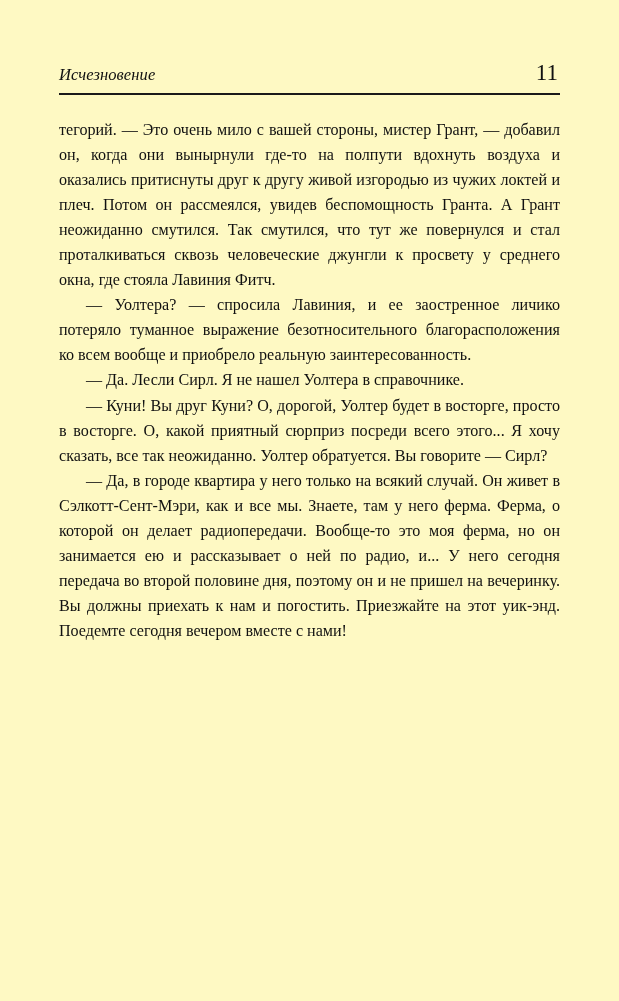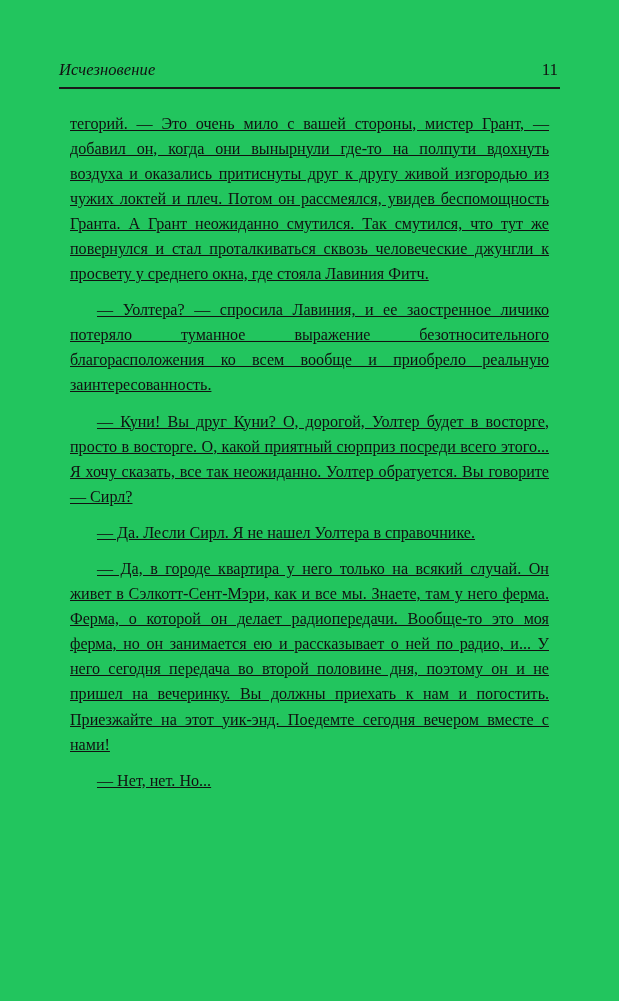--- a/index.html
+++ b/index.html
@@ -13,21 +13,21 @@
     position: relative;
     font-family: "Liberation Serif", "DejaVu Serif", serif;
     color: #111111;
     overflow: hidden;
   }
   .page {
     position: absolute;
     left: 0; top: 0;
     width: 619px;
     height: 1001px;
-    background: #22c55e;
+    background: #fef9c3;
     box-sizing: border-box;
   }
   .content {
     position: absolute;
     left: 59px;
     top: 60px;
     width: 501px;
   }
   .runhead {
     display: flex;
@@ -35,38 +35,37 @@
     justify-content: space-between;
     width: 100%;
     padding-bottom: 7px;
   }
   .runhead .title {
     font-style: italic;
     font-size: 16.5px;
     letter-spacing: 0.1px;
   }
   .runhead .folio {
-    font-size: 17px;
+    font-size: 23px;
     font-style: normal;
     padding-right: 2px;
   }
   .rule {
     width: 100%;
     height: 1.5px;
     background: #1a1a1a;
     margin-bottom: 22px;
   }
   .body-text p {
-    margin: 11px;
+    margin: 0;
     font-size: 16.1px;
     line-height: 25.1px;
     text-align: justify;
     text-justify: inter-word;
     hyphens: manual;
-    text-decoration: underline;
     -webkit-hyphens: manual;
   }
   .body-text p.indent {
     text-indent: 27px;
   }
   .body-text p.first {
     text-indent: 0;
   }
 </style>
 </head>
@@ -78,20 +77,19 @@
     <div class="runhead">
       <span class="title">Исчезновение</span>
       <span class="folio">11</span>
     </div>
 
     <div class="rule"></div>
 
     <div class="body-text">
       <p class="first">тегорий. — Это очень мило с вашей стороны, мистер Грант, — добавил он, когда они вынырнули где-то на полпути вдохнуть воздуха и оказались притиснуты друг к другу живой изгородью из чужих локтей и плеч. Потом он рассмеялся, увидев беспомощность Гранта. А Грант неожиданно смутился. Так смутился, что тут же повернулся и стал проталкиваться сквозь человеческие джунгли к просвету у среднего окна, где стояла Лавиния Фитч.</p>
       <p class="indent">— Уолтера? — спросила Лавиния, и ее заостренное личико потеряло туманное выражение безотносительного благорасположения ко всем вообще и приобрело реальную заинтересованность.</p>
+      <p class="indent">— Да. Лесли Сирл. Я не нашел Уолтера в справочнике.</p>
       <p class="indent">— Куни! Вы друг Куни? О, дорогой, Уолтер будет в восторге, просто в восторге. О, какой приятный сюрприз посреди всего этого... Я хочу сказать, все так неожиданно. Уолтер обратуется. Вы говорите — Сирл?</p>
-      <p class="indent">— Да. Лесли Сирл. Я не нашел Уолтера в справочнике.</p>
       <p class="indent">— Да, в городе квартира у него только на всякий случай. Он живет в Сэлкотт-Сент-Мэри, как и все мы. Знаете, там у него ферма. Ферма, о которой он делает радиопередачи. Вообще-то это моя ферма, но он занимается ею и рассказывает о ней по радио, и... У него сегодня передача во второй половине дня, поэтому он и не пришел на вечеринку. Вы должны приехать к нам и погостить. Приезжайте на этот уик-энд. Поедемте сегодня вечером вместе с нами!</p>
-      <p class="indent">— Нет, нет. Но...</p>
     </div>
 
   </div>
 </div>
 
 </body></html>

